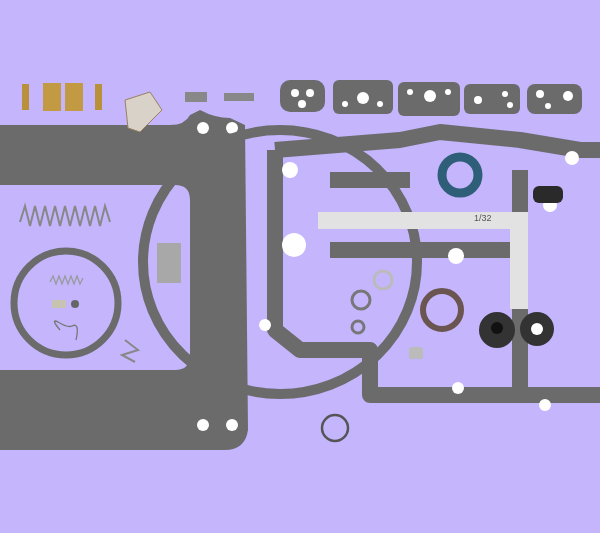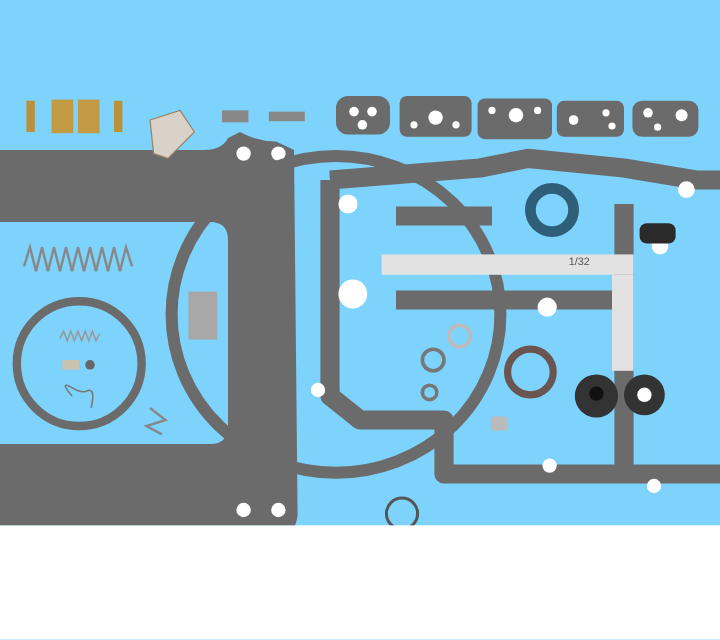--- a/index.html
+++ b/index.html
@@ -1,16 +1,16 @@
 <!DOCTYPE html>
 <html><head>
   <meta charset="utf-8">
   <style>
     html,body{margin:0;padding:0;background:#fff;}
-    .stage{position:relative;width:600px;height:438px;overflow:hidden;background:#7dd3fc;font-family:"Liberation Sans",sans-serif;}
+    .stage{position:relative;width:600px;height:533px;overflow:hidden;background:#c4b5fd;font-family:"Liberation Sans",sans-serif;}
     svg{position:absolute;left:0;top:0;}
     .ruler-label{position:absolute;left:474px;top:213px;font-size:9px;color:#555;}
   </style>
 </head>
 <body>
 
 <div class="stage">
   <svg width="600" height="533" viewBox="0 0 600 533">
 
     <path fill="#6b6b6b" fill-rule="evenodd" d="M0 125 L170 125 Q185 125 190 115 L200 110 Q215 118 230 118 L245 125 L248 430 Q245 450 225 450 L0 450 Z

